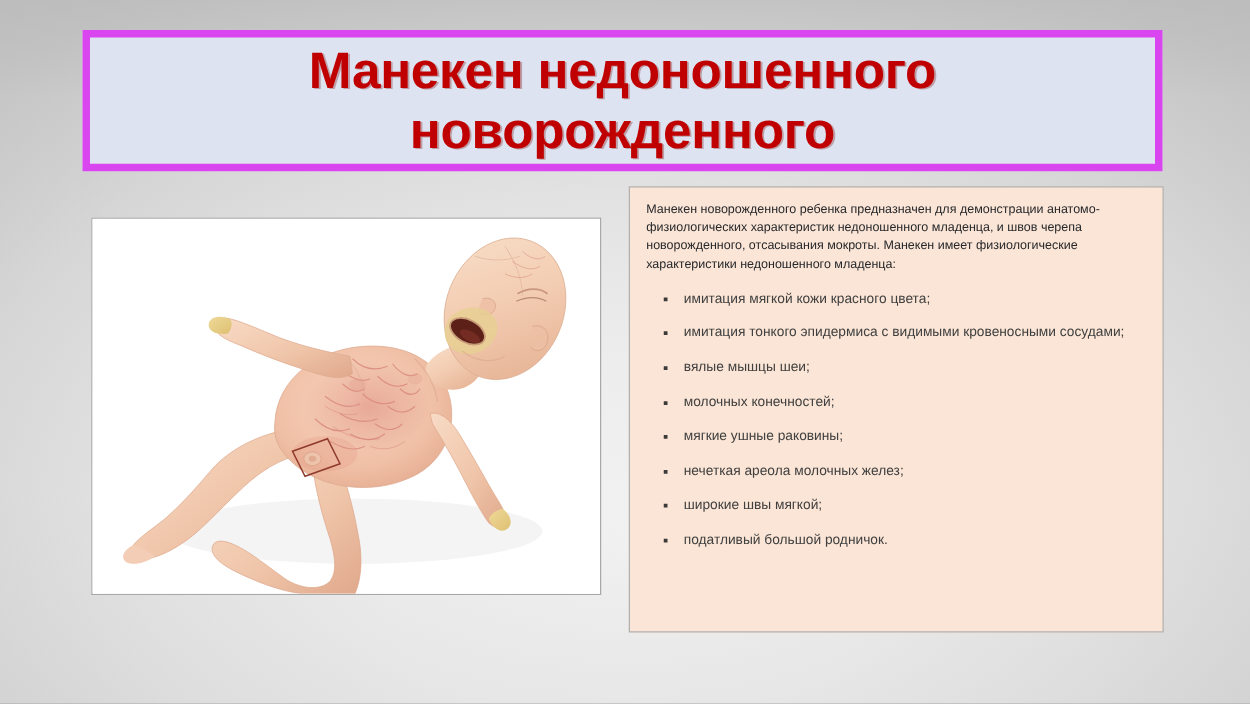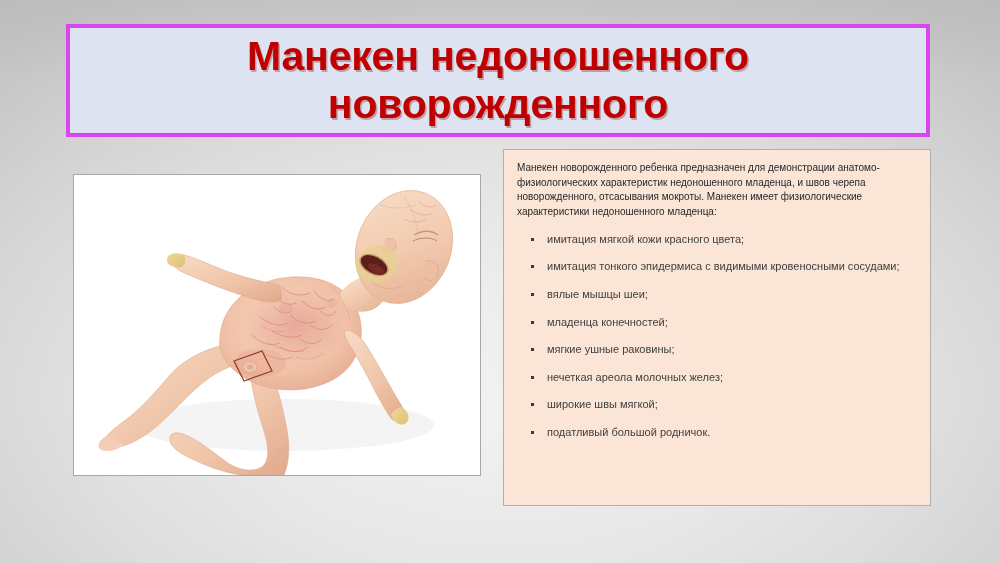--- a/index.html
+++ b/index.html
@@ -40,21 +40,21 @@
   }
 
   
   #title-box {
     position: absolute;
     left: 66px;
     top: 24px;
     width: 864px;
     height: 113px;
     background: #dde3f0;
-    border: 4px solid #d946ef;
+    border: 6px solid #d946ef;
     box-sizing: border-box;
     display: flex;
     align-items: center;
     justify-content: center;
   }
   #title-text {
     color: #c00000;
     font-size: 41px;
     font-weight: bold;
     line-height: 1.17;
@@ -296,21 +296,21 @@
       <li>
         <span class="bullet-dot"></span>
         <span>имитация тонкого эпидермиса с видимыми кровеносными сосудами;</span>
       </li>
       <li>
         <span class="bullet-dot"></span>
         <span>вялые мышцы шеи;</span>
       </li>
       <li>
         <span class="bullet-dot"></span>
-        <span>младенца конечностей;</span>
+        <span>молочных конечностей;</span>
       </li>
       <li>
         <span class="bullet-dot"></span>
         <span>мягкие ушные раковины;</span>
       </li>
       <li>
         <span class="bullet-dot"></span>
         <span>нечеткая ареола молочных желез;</span>
       </li>
       <li>

